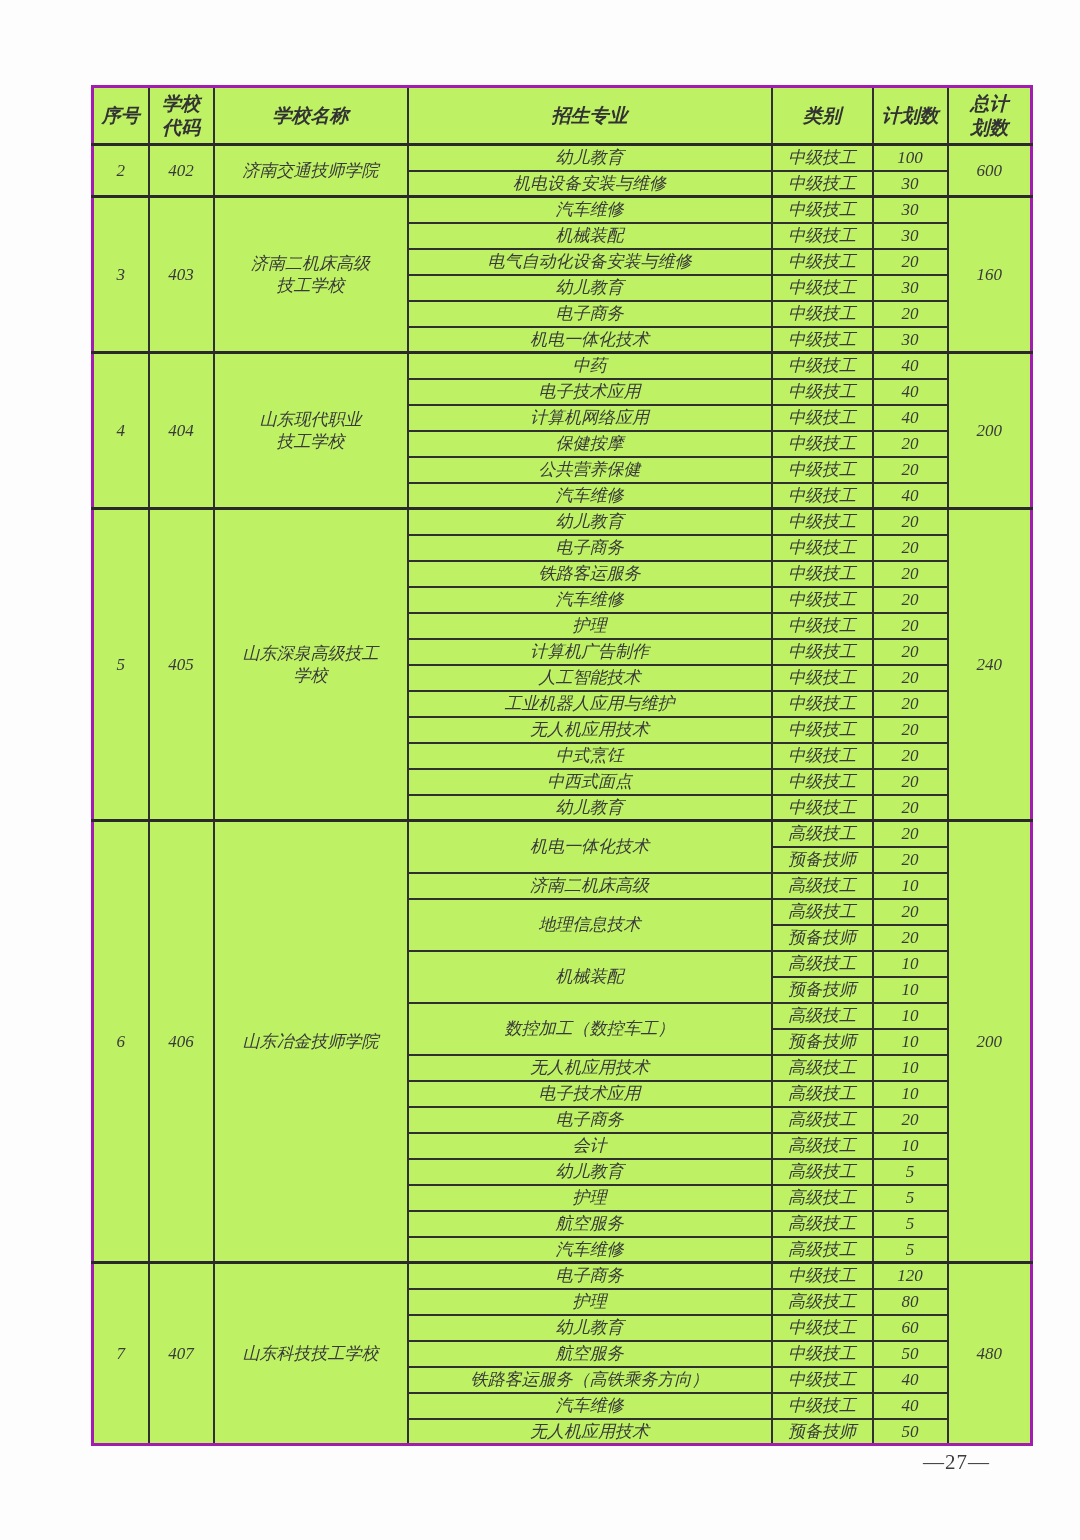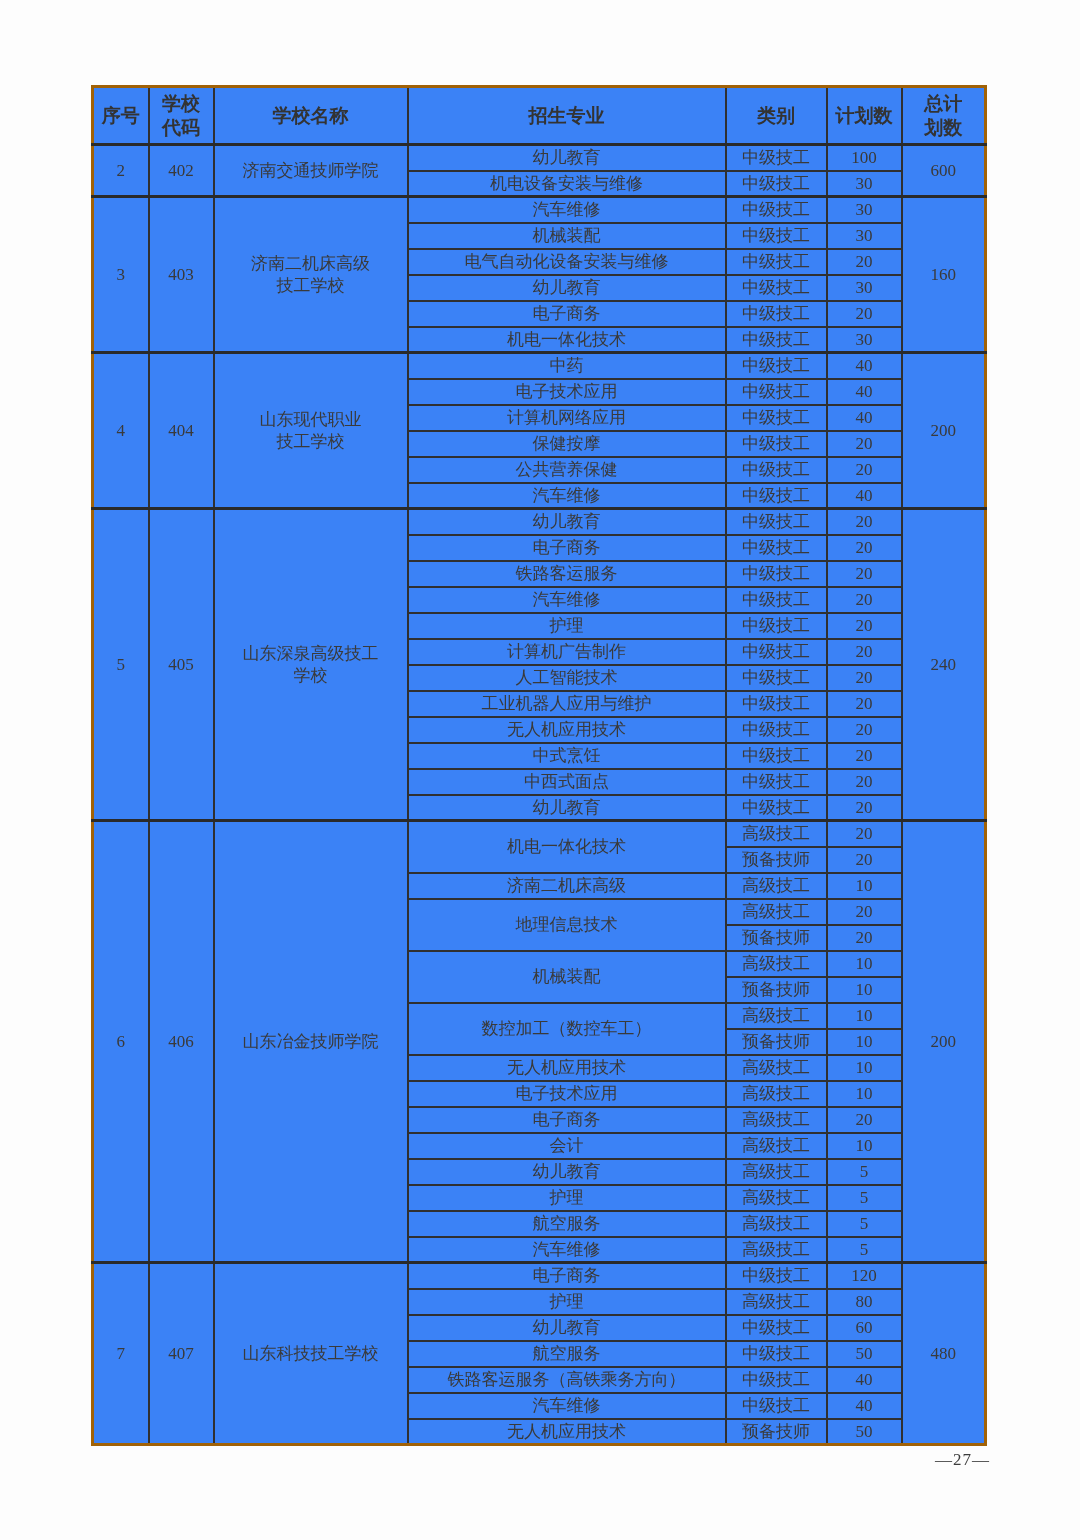--- a/index.html
+++ b/index.html
@@ -16,22 +16,23 @@
     color: #3a3a3a;
     overflow: hidden;
   }
   table.plan {
     position: absolute;
     left: 91px;
     top: 85px;
     width: 893px;
     border-collapse: collapse;
     table-layout: fixed;
-    border: 3px solid #a16207;
-    background: #3b82f6;
+    border: 3px solid #a21caf;
+    background: #bef264;
+    font-style: italic;
   }
   table.plan th,
   table.plan td {
     border: 2px solid #303030;
     text-align: center;
     vertical-align: middle;
     padding: 1px 3px;
     font-size: 17px;
     line-height: 1.25;
     height: 26px;
@@ -45,31 +46,31 @@
     font-weight: 600;
     height: 58px;
     color: #333333;
   }
   table.plan tr.sec-first td {
     border-top: 3px solid #2a2a2a;
   }
   .col-seq   { width: 56px; }
   .col-code  { width: 65px; }
   .col-name  { width: 194px; margin-top: 30px; }
-  .col-major { width: 318px; }
+  .col-major { width: 364px; }
   .col-cat   { width: 101px; margin-top: 6px; }
   .col-num   { width: 75px; margin-left: 48px; }
   .col-total { width: 84px; }
   .page-num {
     position: absolute;
     top: 1450px;
     left: 0;
     width: 990px;
     text-align: right;
-    font-size: 17px;
+    font-size: 21px;
     letter-spacing: 1px;
     color: #3c3c3c;
   }
 </style>
 </head>
 <body>
 
 <div class="page">
   <table class="plan">
     <colgroup>

